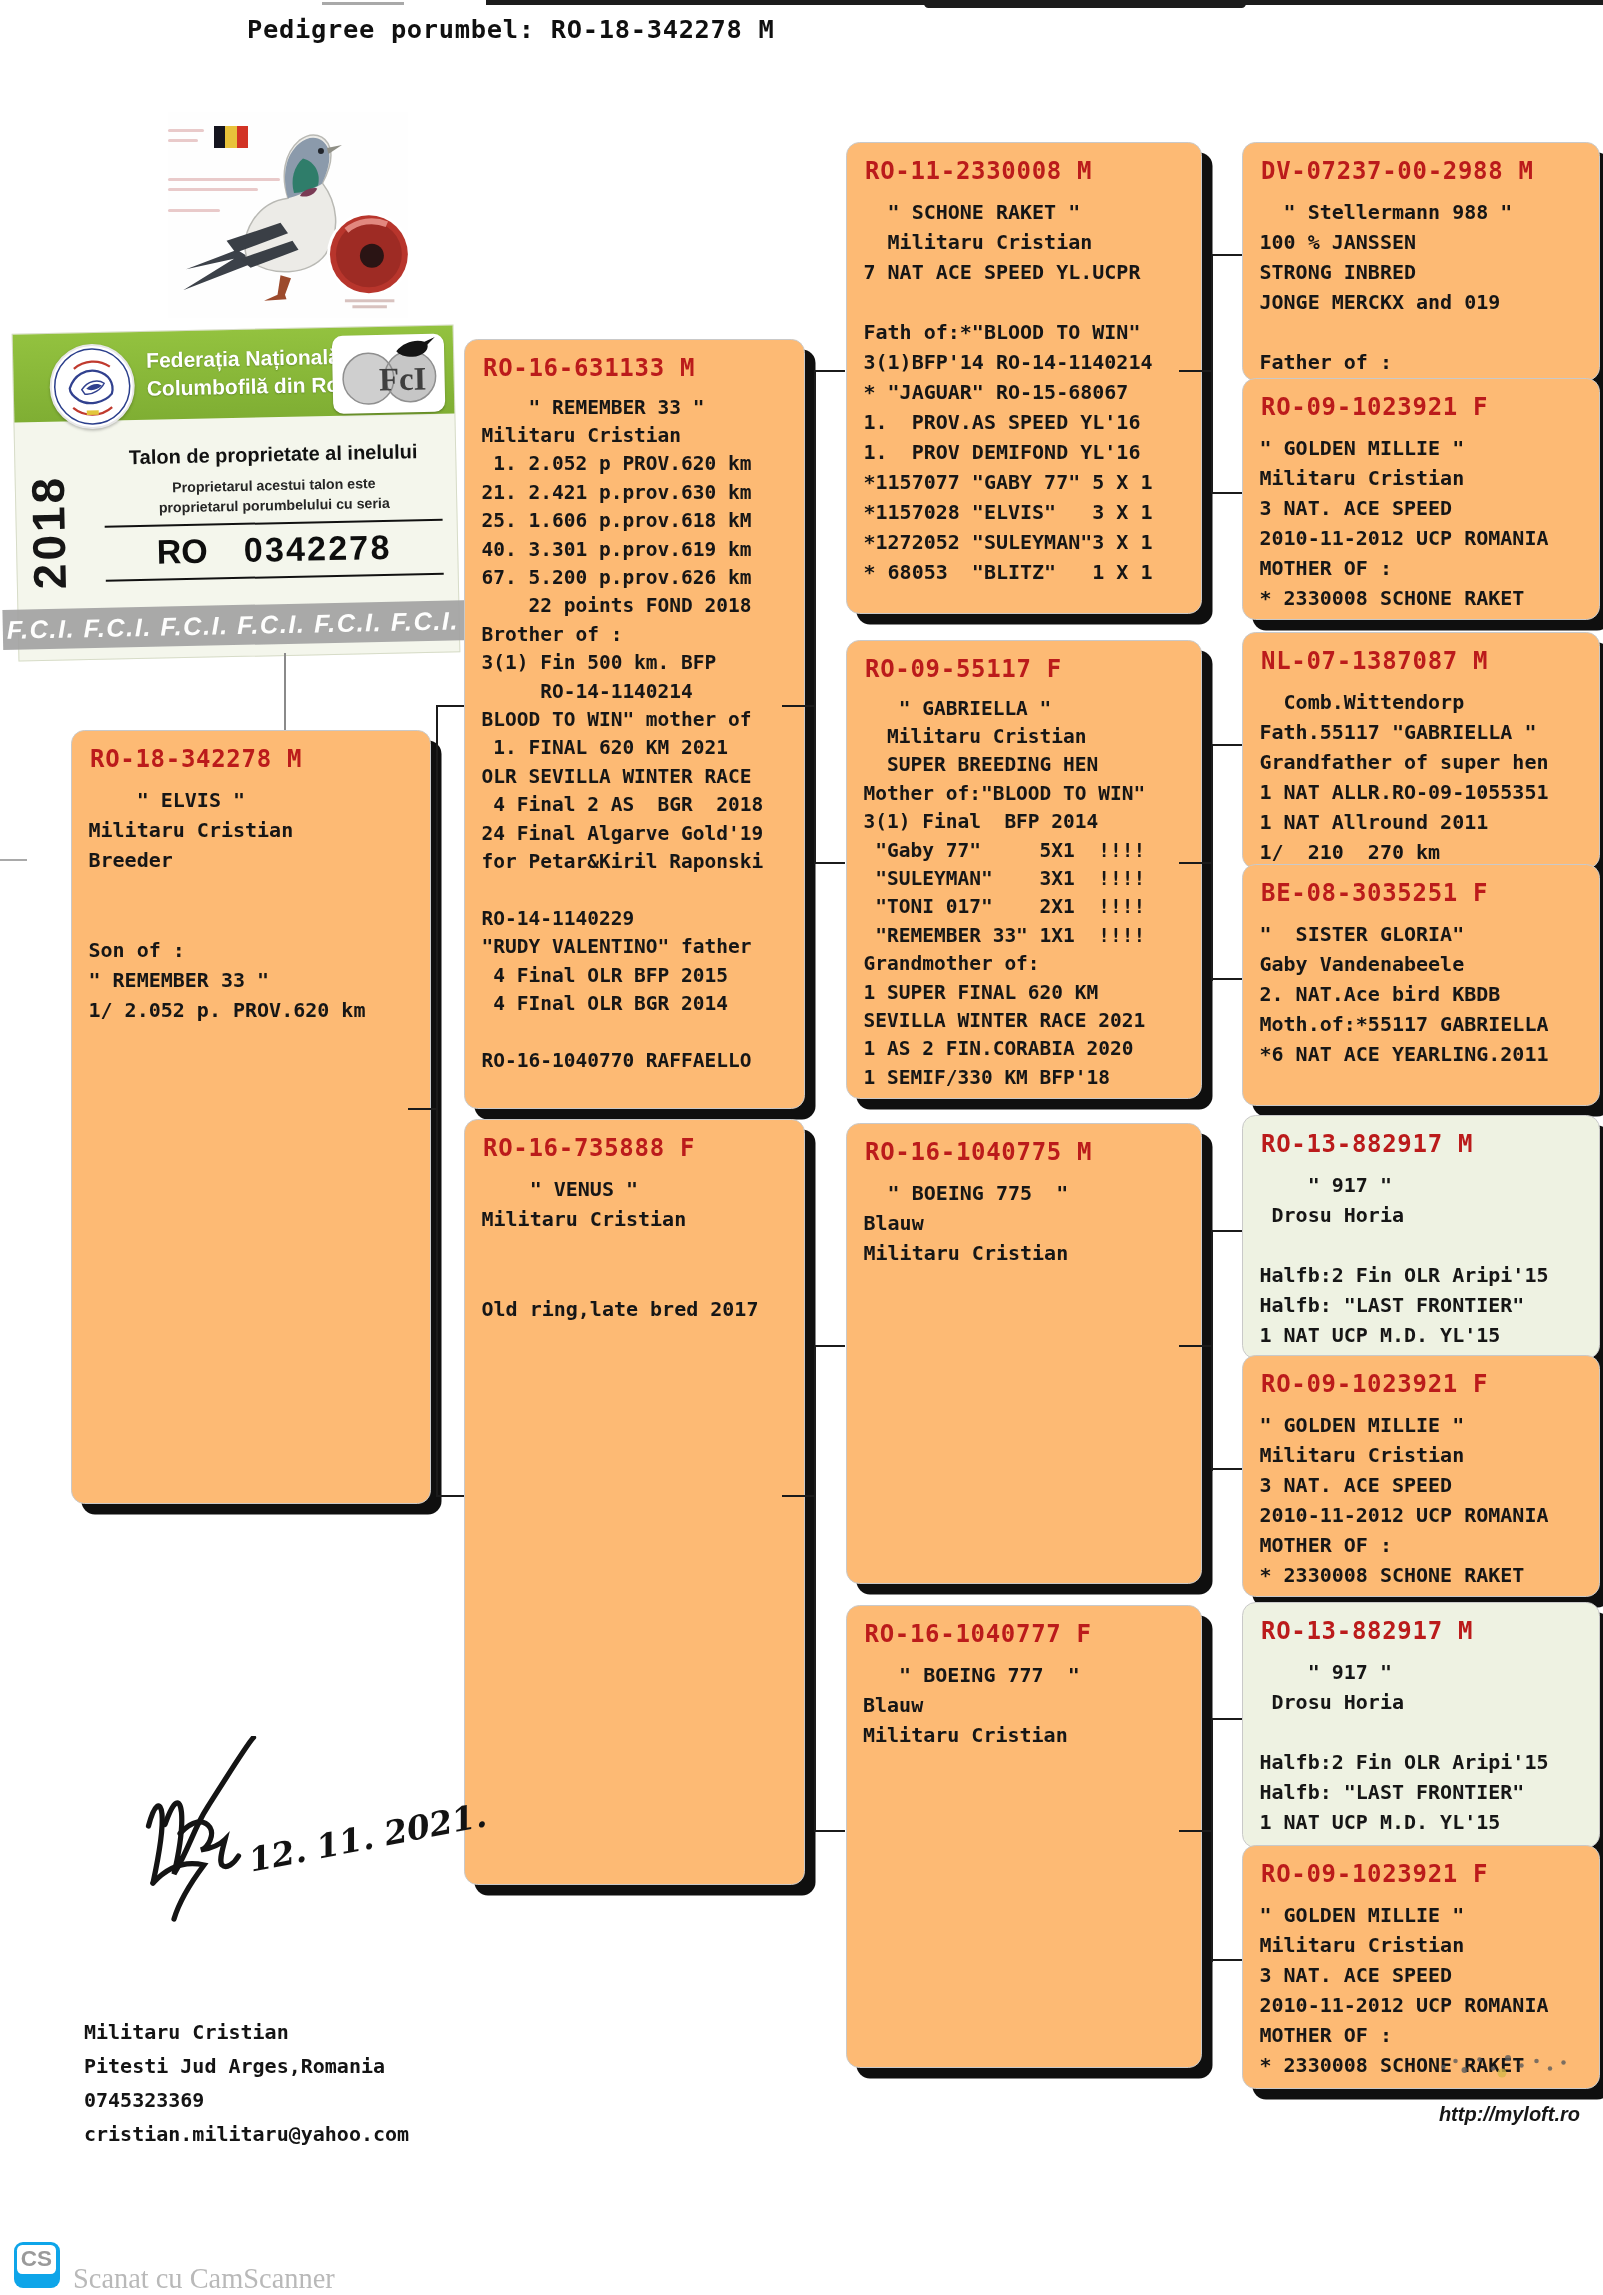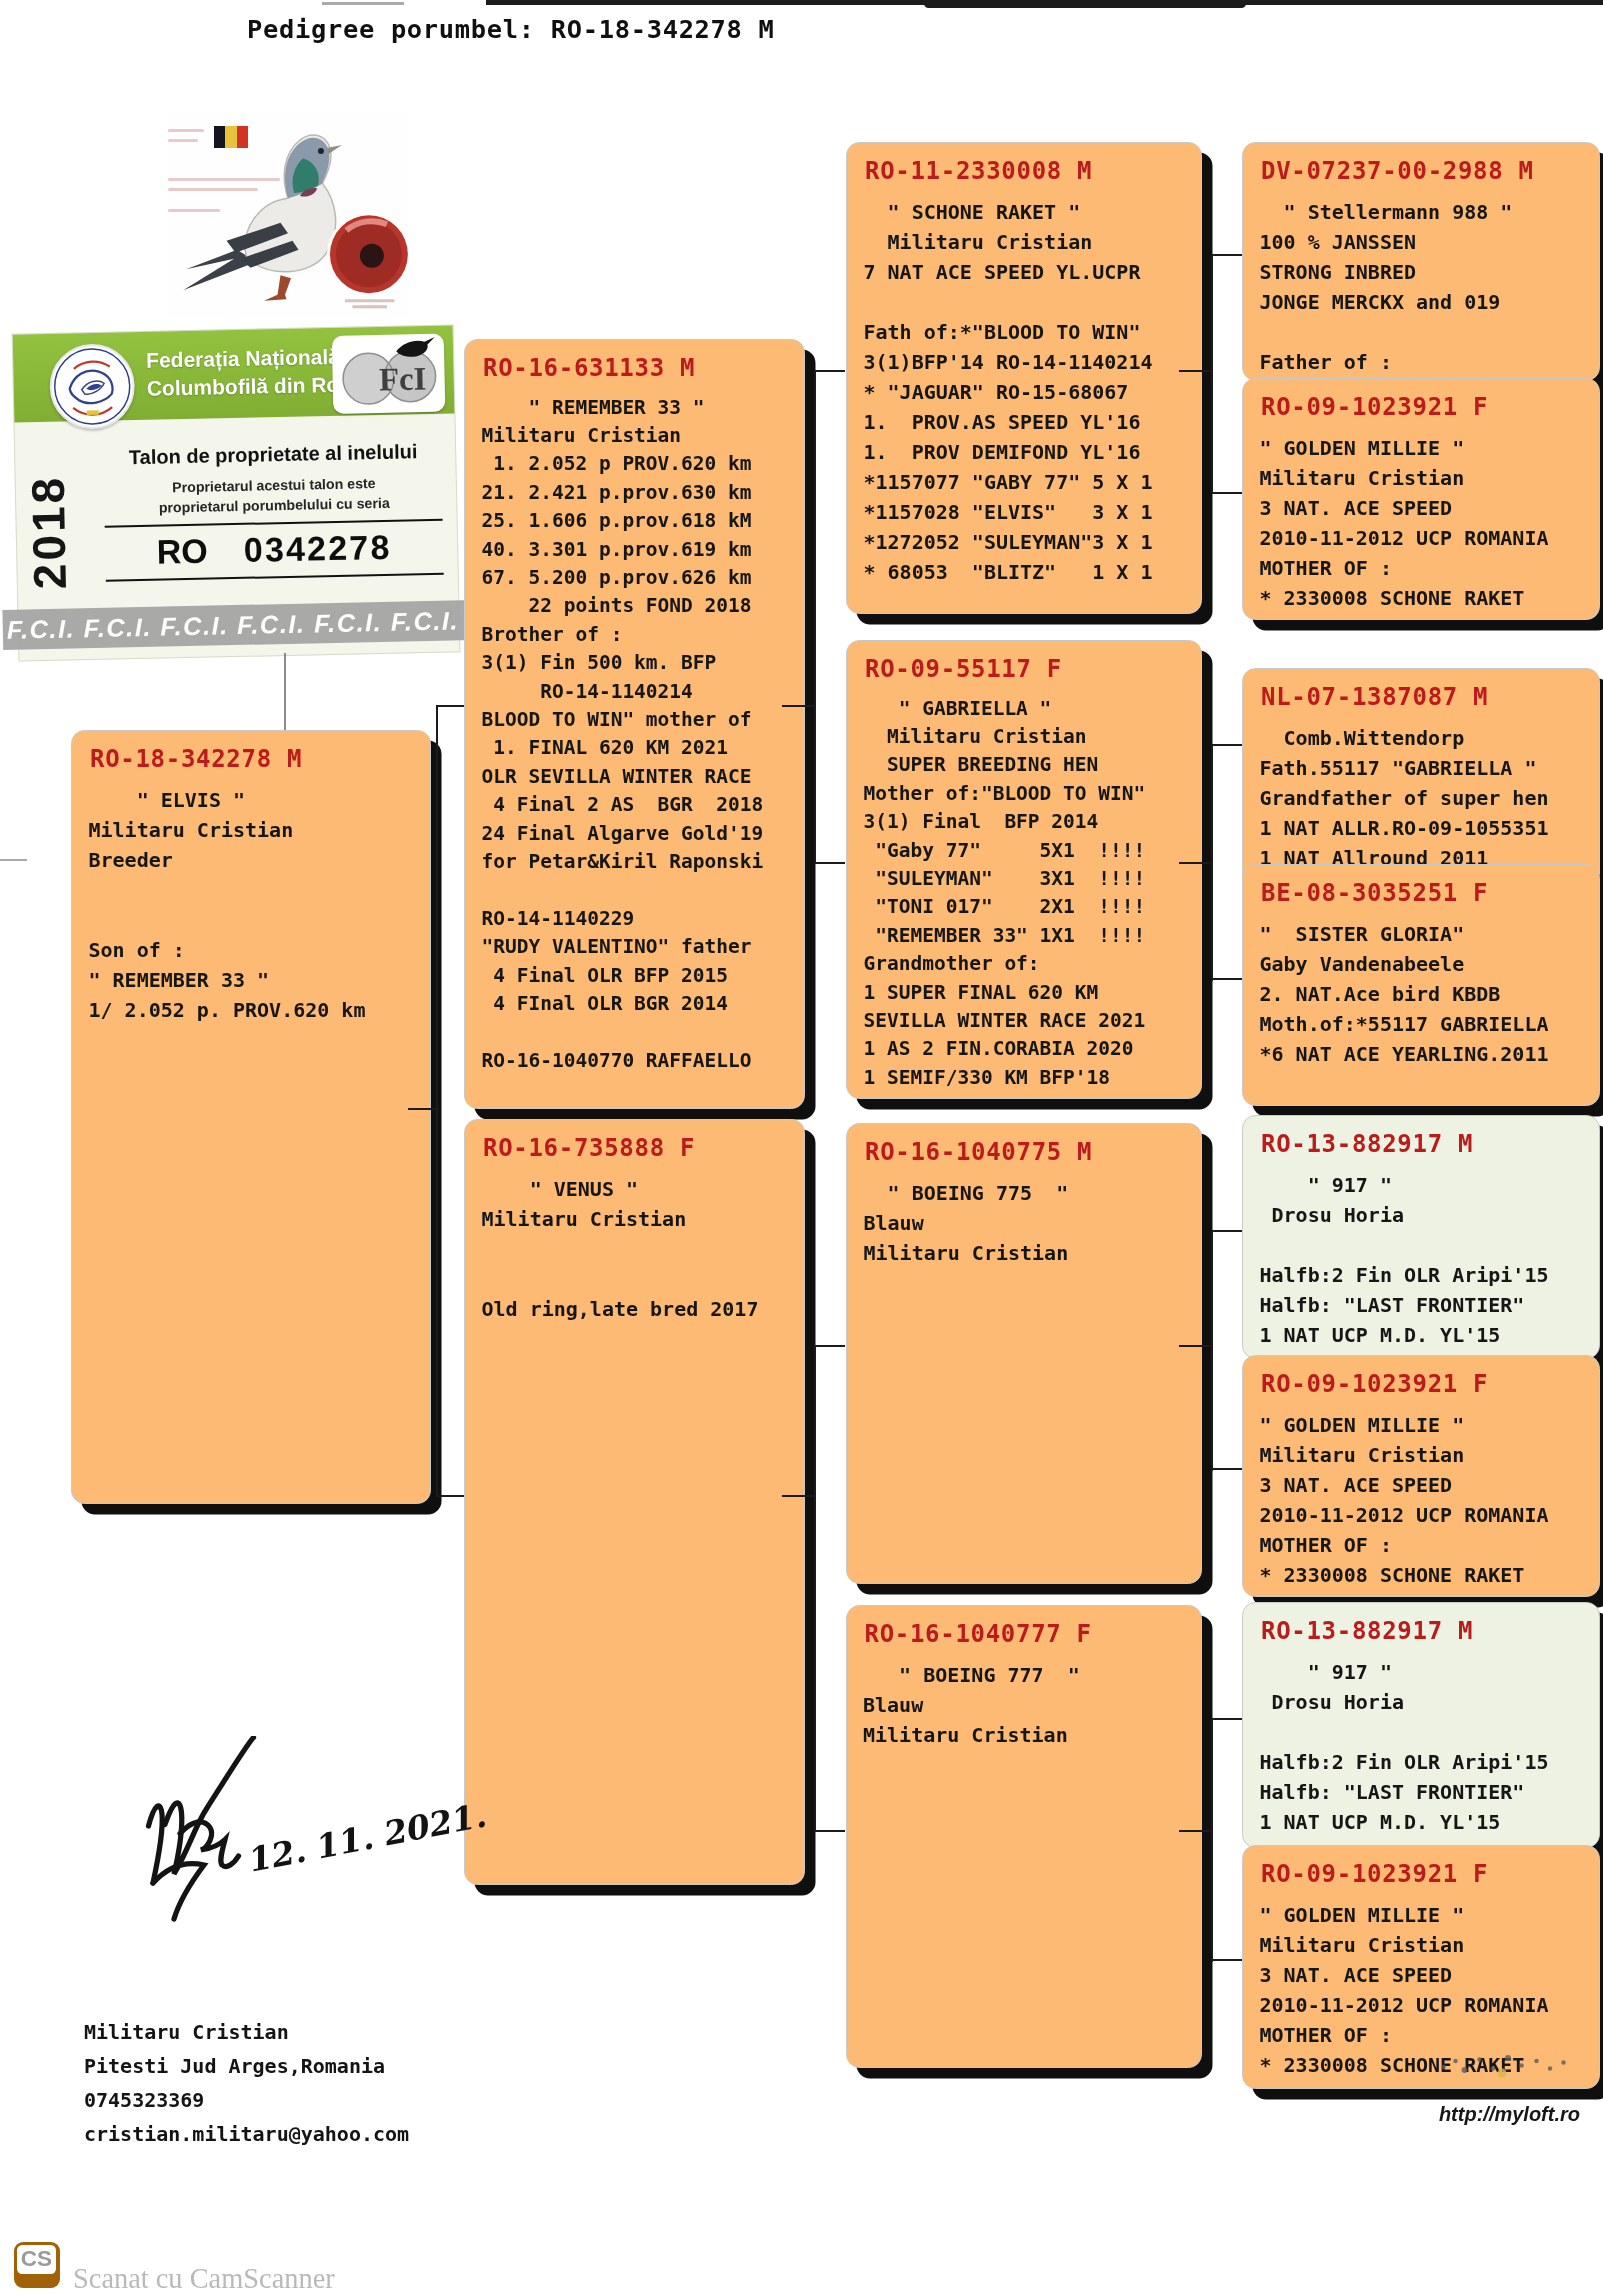--- a/index.html
+++ b/index.html
@@ -63,21 +63,21 @@
   .contact{position:absolute;left:84px;top:2015px;font-size:20px;font-weight:700;
            color:#141414;}
   .contact .ln{line-height:34px;white-space:pre;}
   
   .myloft{position:absolute;left:1370px;top:2052px;width:210px;text-align:right;}
   .myloft .scribble{opacity:.8;}
   .myloft .url{font-family:"Liberation Sans",sans-serif;font-weight:700;font-style:italic;
                font-size:20px;color:#171717;margin-top:18px;}
   
   .cs-footer{position:absolute;left:13.5px;top:2234px;display:flex;align-items:center;gap:13.5px;}
-  .cs-icon{width:46px;height:46px;border-radius:9px;background:#a16207;position:relative;overflow:hidden;}
+  .cs-icon{width:46px;height:46px;border-radius:9px;background:#0ea5e9;position:relative;overflow:hidden;}
   .cs-icon .inner{position:absolute;left:3.7px;top:3.7px;right:3.7px;height:28.4px;background:#fff;
                   border-radius:5.2px;display:flex;align-items:center;justify-content:center;
                   font-family:"Liberation Sans",sans-serif;font-weight:700;font-size:22.5px;color:#9a9a9a;}
   .cs-label{font-family:Liberation Serif, serif;font-size:28.4px;color:#b9b9b9;font-weight:400;margin-top:29px;}
 </style>
 </head>
 <body>
 
 <div class="page">
 
@@ -296,21 +296,21 @@
     <div class="ring">RO-09-1023921 F</div>
     <div class="lines">
         <div class="ln">" GOLDEN MILLIE "</div>
         <div class="ln">Militaru Cristian</div>
         <div class="ln">3 NAT. ACE SPEED</div>
         <div class="ln">2010-11-2012 UCP ROMANIA</div>
         <div class="ln">MOTHER OF :</div>
         <div class="ln">* 2330008 SCHONE RAKET</div>
       </div>
   </div>
-  <div class="card" style="left:1242px;top:632px;width:335px;height:223px;margin-top:36px;">
+  <div class="card" style="left:1242px;top:632px;width:335px;height:223px;">
     <div class="ring">NL-07-1387087 M</div>
     <div class="lines">
         <div class="ln">  Comb.Wittendorp</div>
         <div class="ln">Fath.55117 "GABRIELLA "</div>
         <div class="ln">Grandfather of super hen</div>
         <div class="ln">1 NAT ALLR.RO-09-1055351</div>
         <div class="ln">1 NAT Allround 2011</div>
         <div class="ln">1/  210  270 km</div>
       </div>
   </div>

